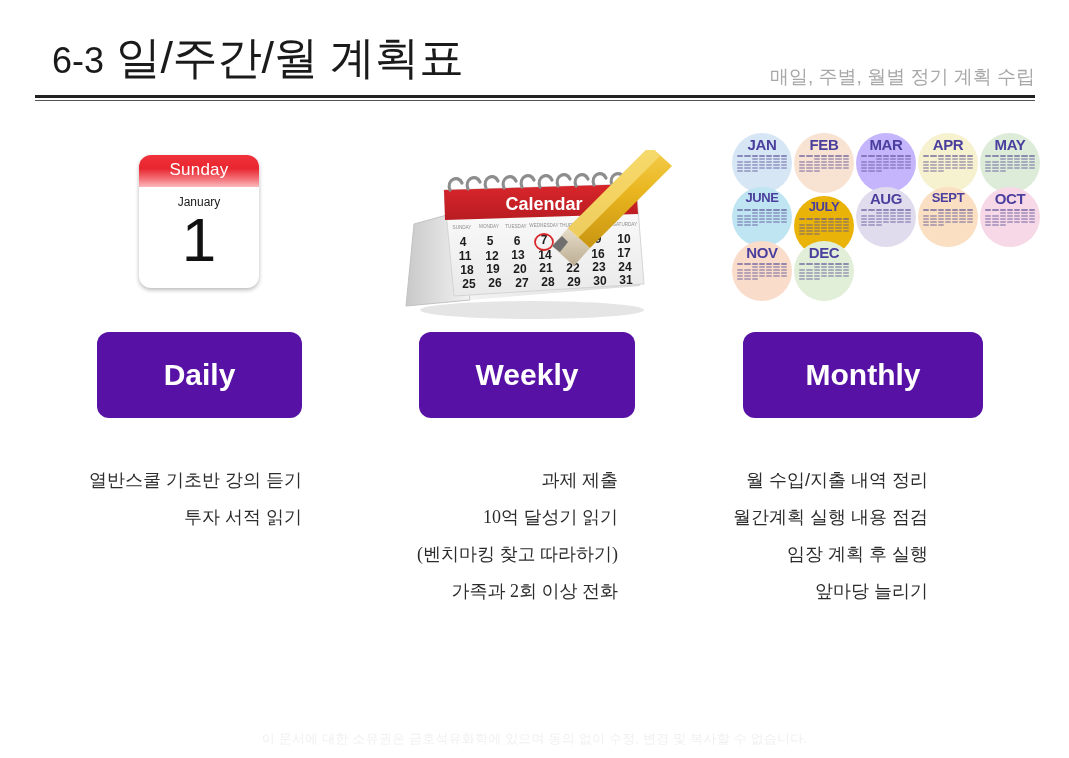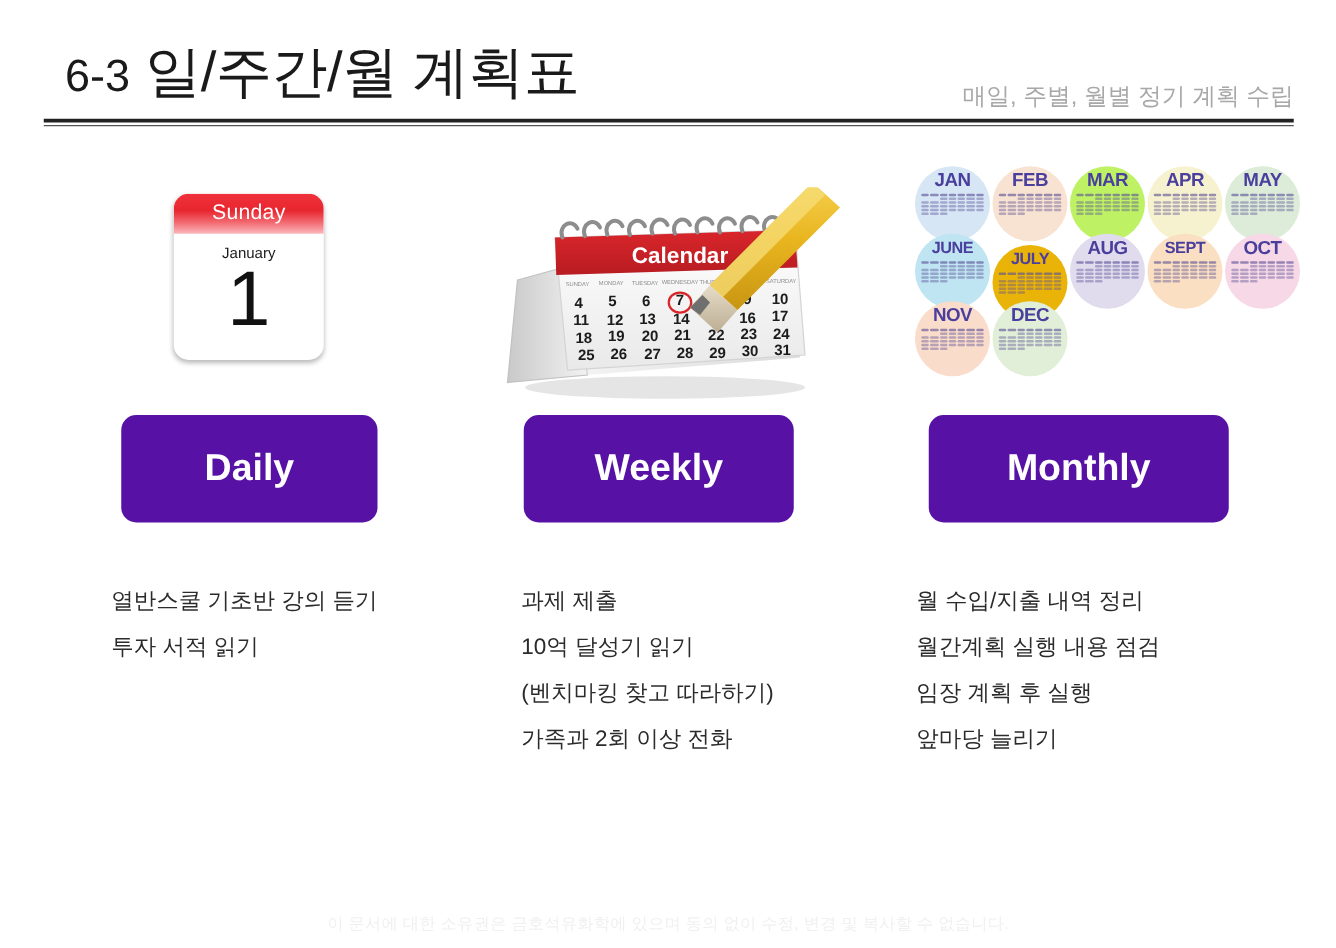--- a/index.html
+++ b/index.html
@@ -196,23 +196,23 @@
   
   .tasks {
     position: absolute;
     top: 462px;
     font-size: 18px;
     line-height: 37px;
     color: #2b2b2b;
     white-space: nowrap;
   }
   .tasks-daily   { left: 89px; }
-  .tasks-weekly  { left: 417px; }
+  .tasks-weekly  { left: 417px; font-family: Liberation Serif, serif; }
   .tasks-monthly { left: 733px; }
-  .tasks li { list-style: none; }
+  .tasks li { list-style: none; text-align: right; }
   .tasks ul { margin: 0; padding: 0; }
 
   
   .footer {
     position: absolute;
     left: 0;
     top: 730px;
     width: 1069px;
     text-align: center;
     font-size: 13px;
@@ -451,21 +451,21 @@
             <i></i>
             <i></i>
             <i></i>
             <i></i>
             <i class="off"></i>
             <i class="off"></i>
             <i class="off"></i>
             <i class="off"></i>
           </div>
         </div>
-        <div class="mcircle" style="background: #bef264;">
+        <div class="mcircle" style="background: #c4b5fd;">
           <div class="mname">MAR</div>
           <div class="mgrid">
             <i class="hdr"></i>
             <i class="hdr"></i>
             <i class="hdr"></i>
             <i class="hdr"></i>
             <i class="hdr"></i>
             <i class="hdr"></i>
             <i class="hdr"></i>
             <i class="off"></i>

